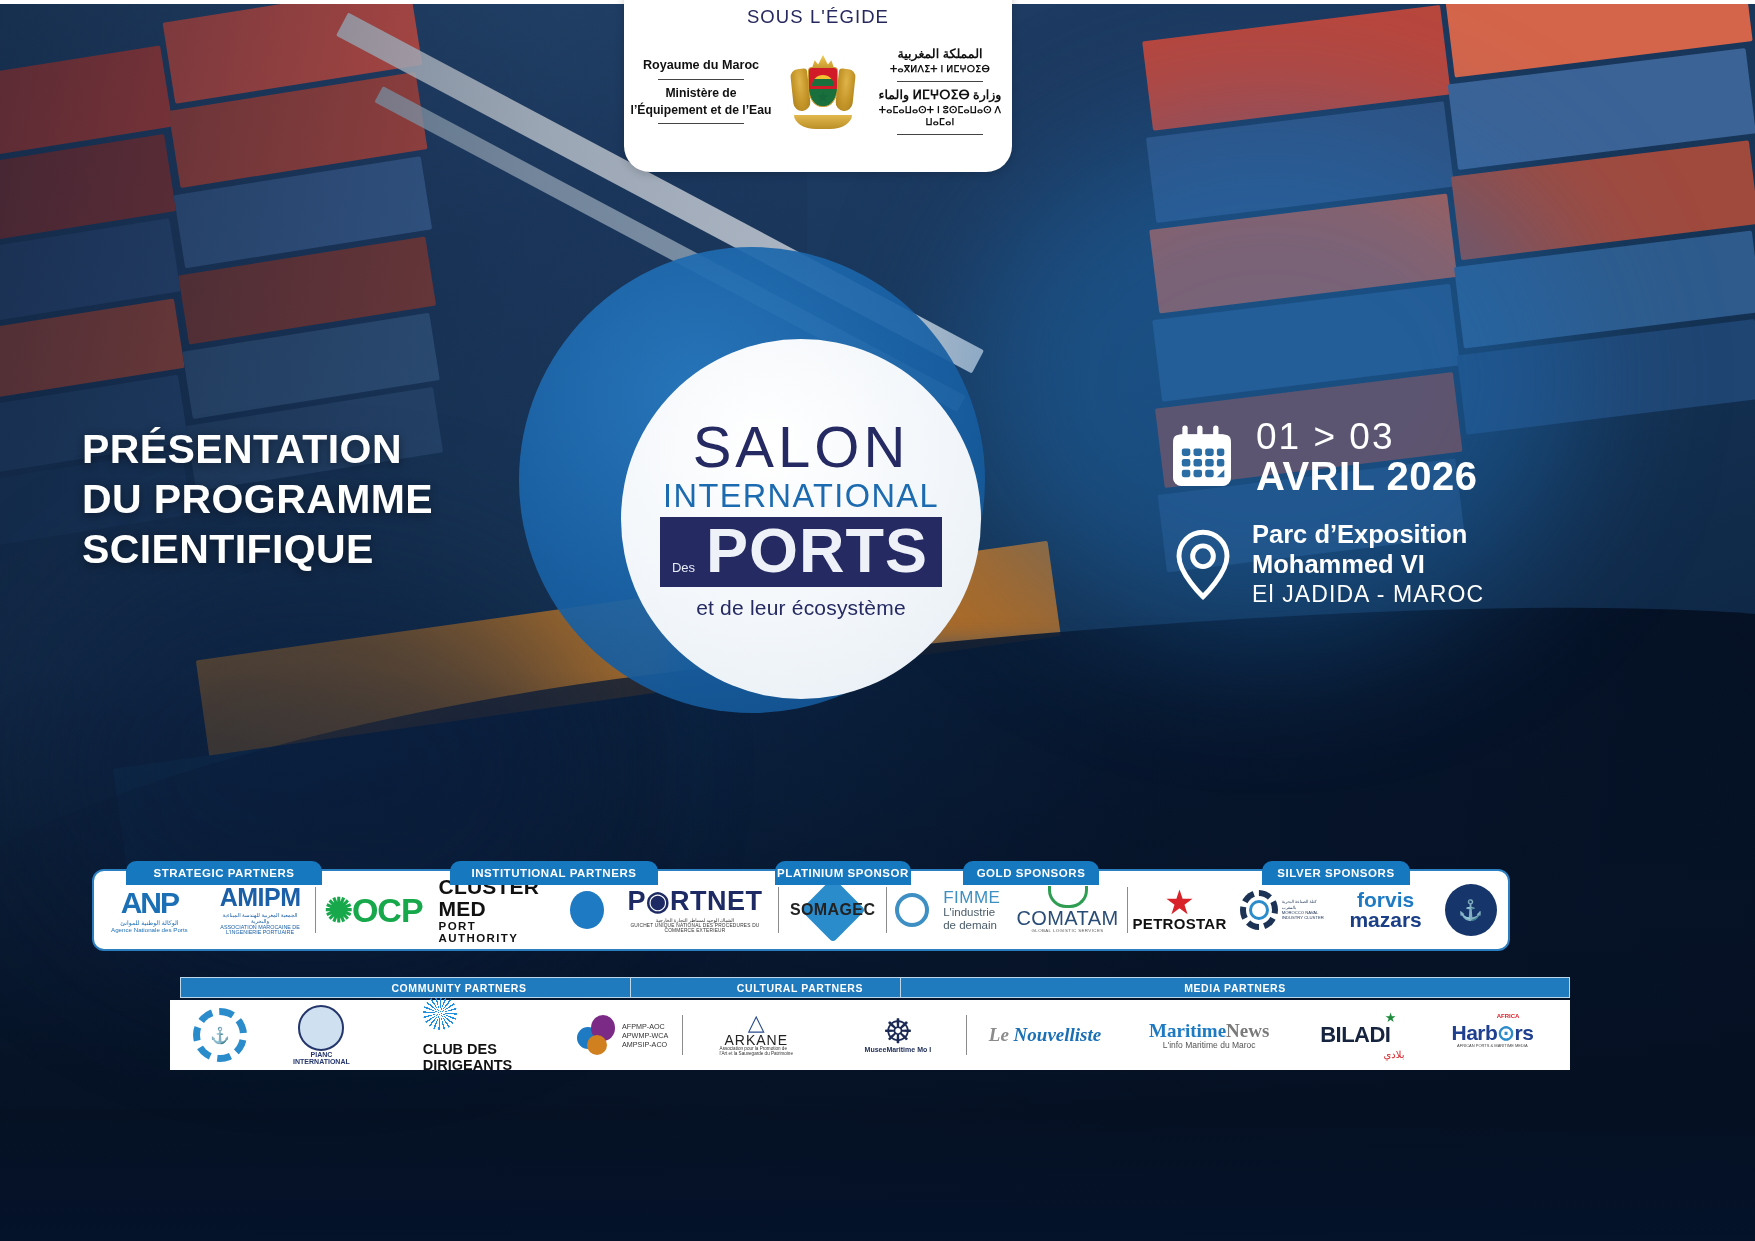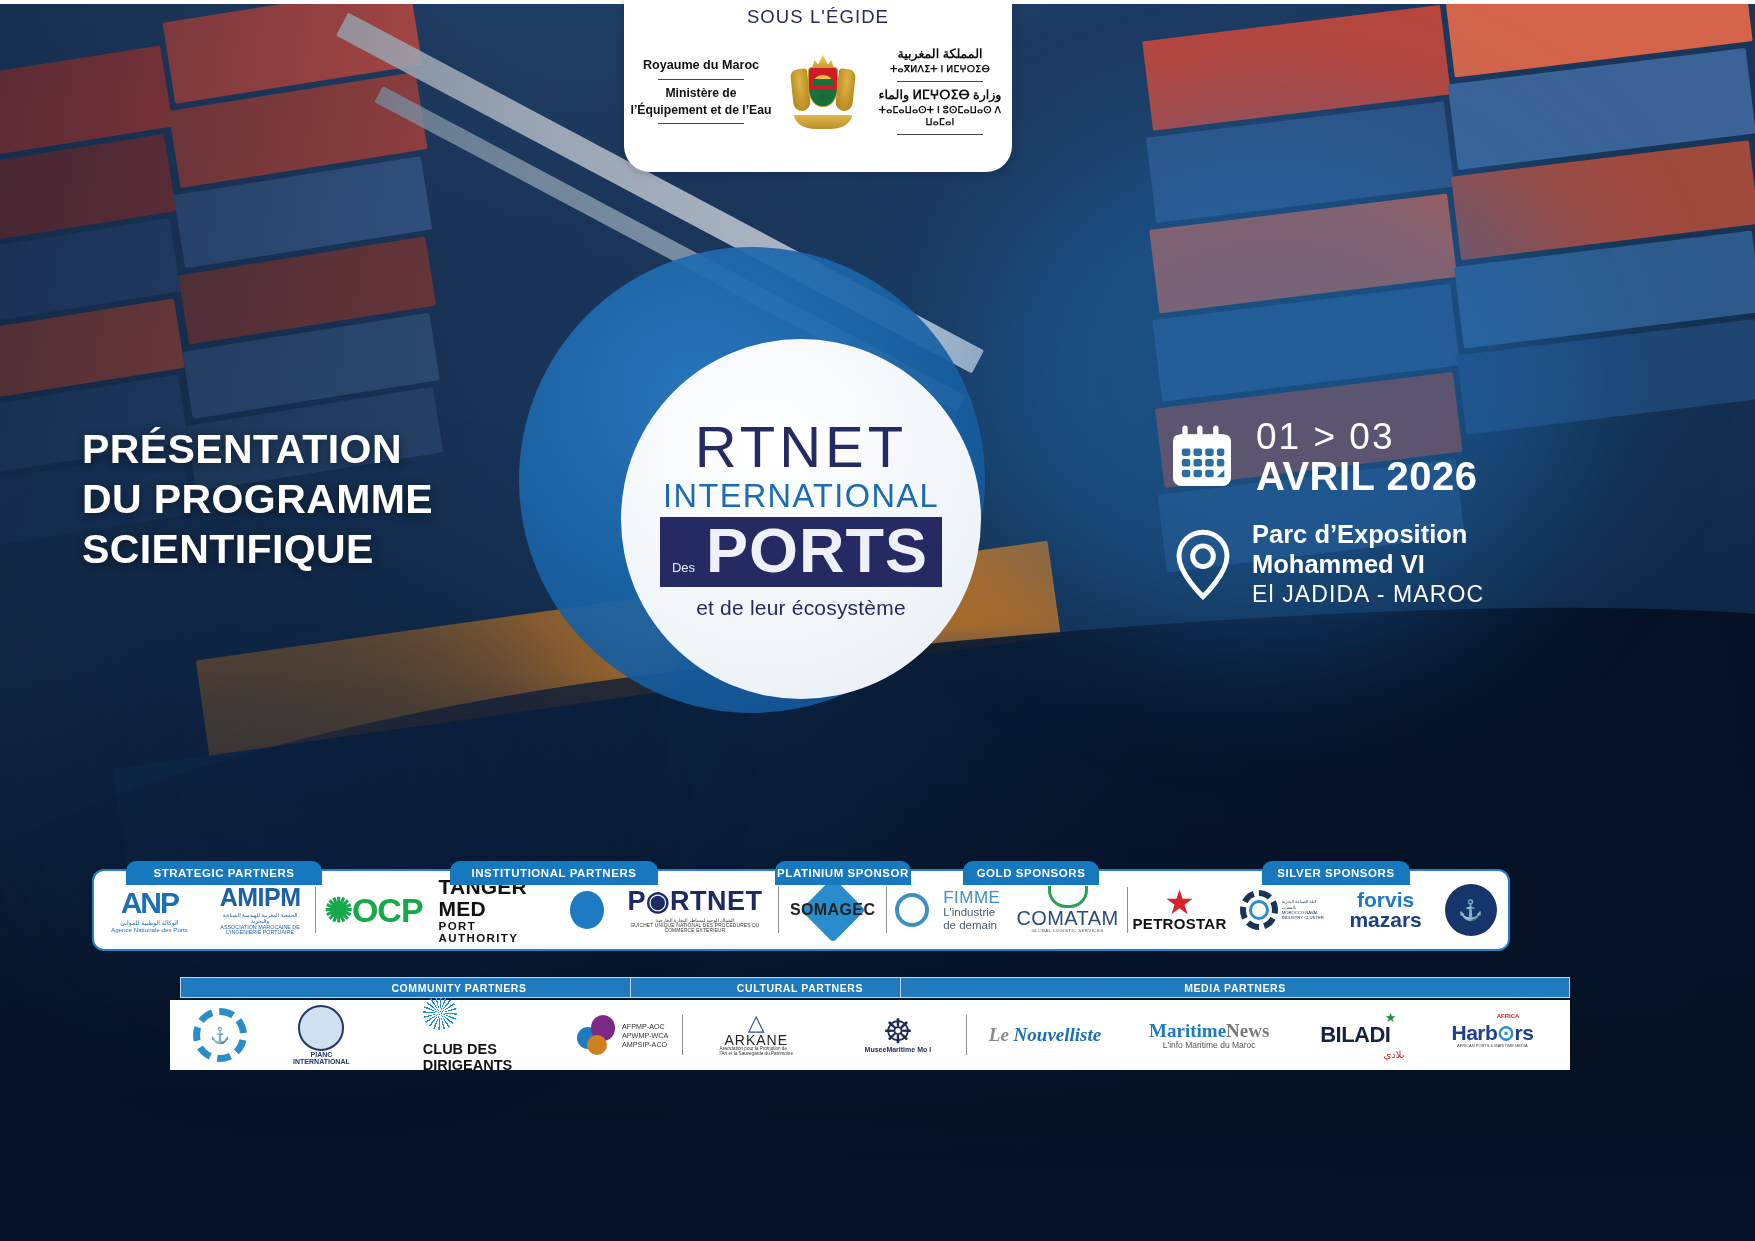--- a/index.html
+++ b/index.html
@@ -368,21 +368,21 @@
   </div>
 
   <div class="headline">
     <div>PRÉSENTATION</div>
     <div>DU PROGRAMME</div>
     <div>SCIENTIFIQUE</div>
   </div>
 
   <div class="medallion-outer"></div>
   <div class="medallion">
-    <div class="lg-salon">RTNET</div>
+    <div class="lg-salon">SALON</div>
     <div class="lg-intl">INTERNATIONAL</div>
     <div class="lg-ports-wrap">
       <span class="lg-des">Des</span>
       <span class="lg-ports">PORTS</span>
     </div>
     <div class="lg-eco">et de leur écosystème</div>
   </div>
 
   <div class="info">
     <div class="info-row">
@@ -467,21 +467,21 @@
     </div>
 
     <div class="divider"></div>
 
     <div class="cell" style="width:120px;">
       <div class="ocp">✺OCP</div>
     </div>
 
     <div class="cell" style="width:140px;">
       <div class="lgo">
-        <div class="tanger">TANGER MED</div>
+        <div class="tanger">CLUSTER MED</div>
         <div class="tanger-sub">PORT AUTHORITY</div>
       </div>
     </div>
 
     <div class="cell" style="width:50px;">
       <div style="width:38px;height:38px;border-radius:50%;background:#1f7ac4;"></div>
     </div>
 
     <div class="cell" style="width:178px;">
       <div class="lgo">

